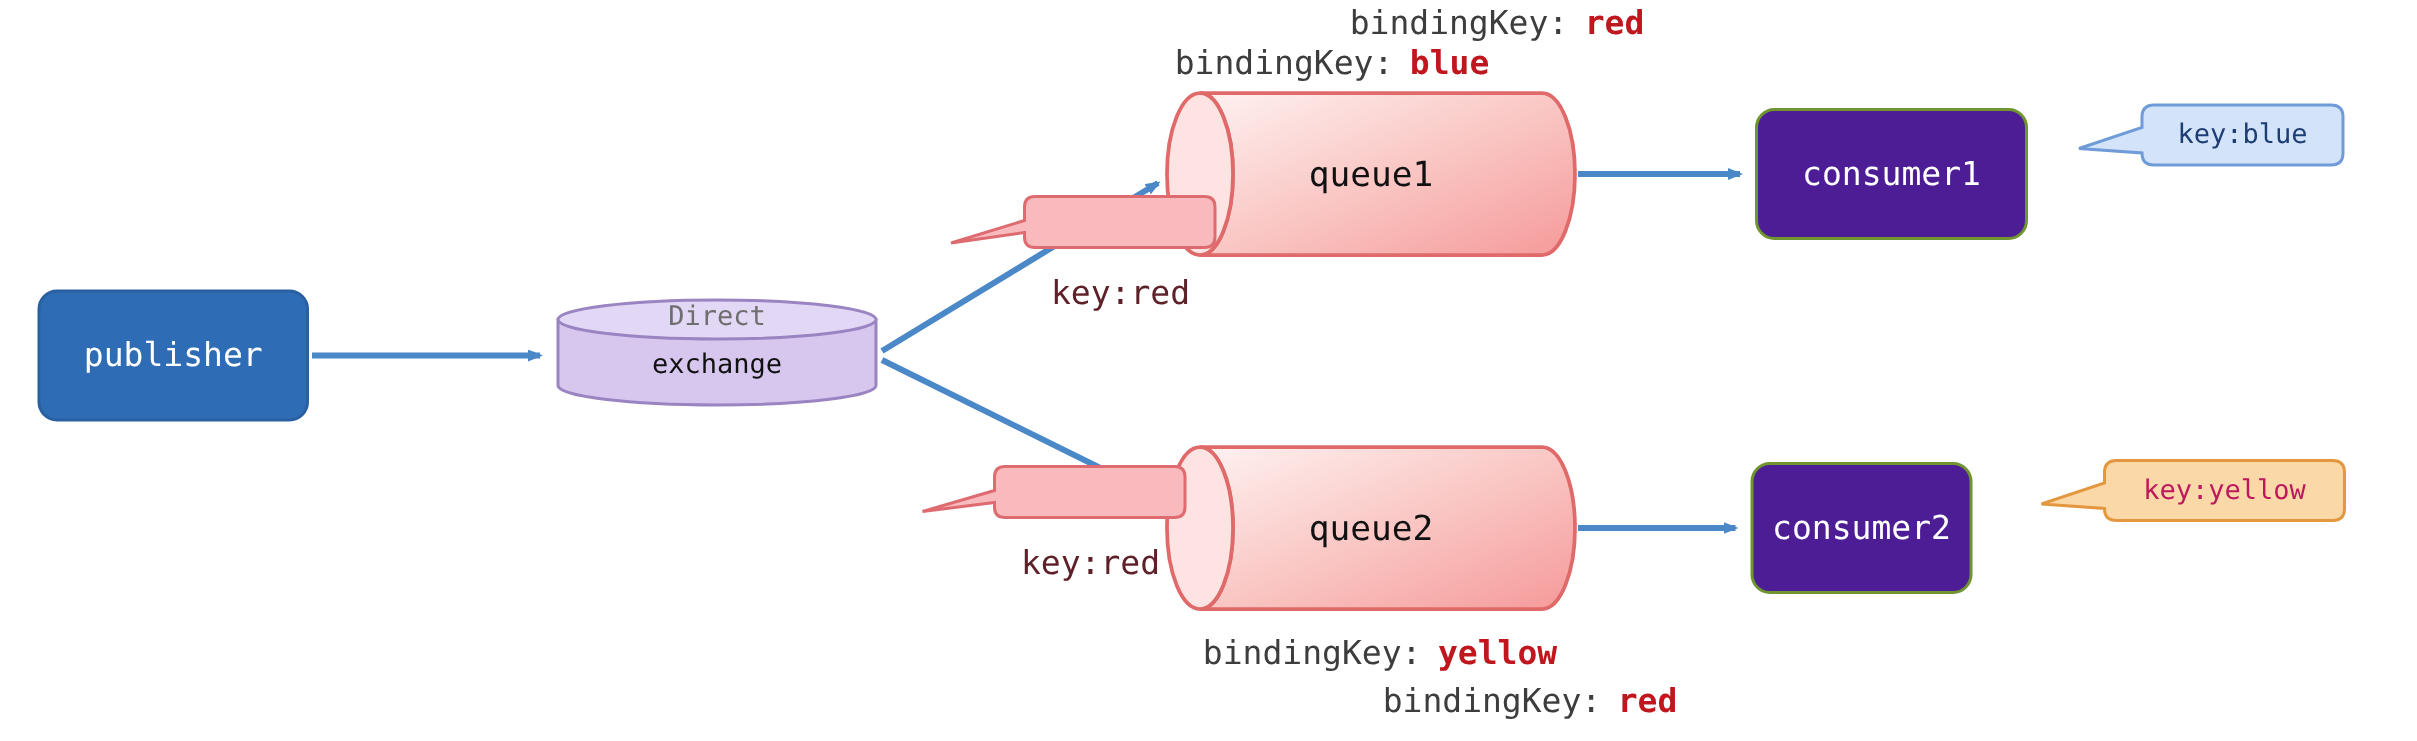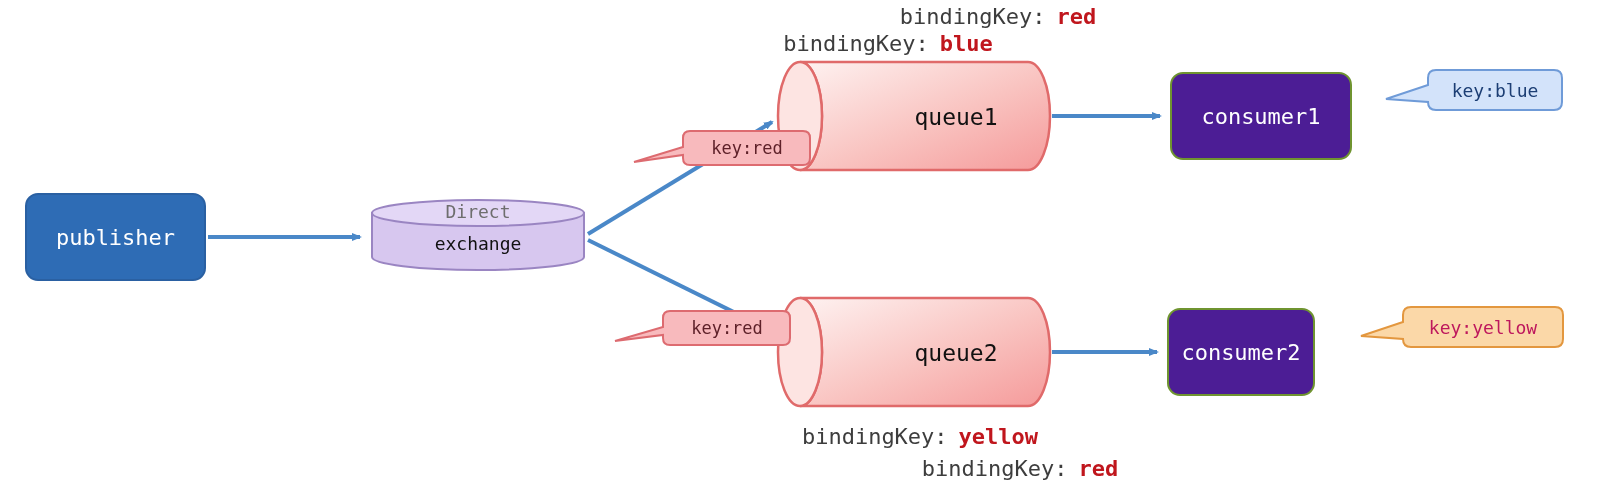--- a/index.html
+++ b/index.html
@@ -15,24 +15,24 @@
     position:absolute;display:flex;align-items:center;justify-content:center;
     color:#ffffff;font-size:22px;border-radius:13px;box-sizing:border-box;
   }
   .publisher{left:25px;top:193px;width:181px;height:88px;background:#2e6cb5;border:2px solid #2a60a2;}
   .consumer{background:#4c1d95;border:2px solid #6f9430;}
   #consumer1{left:1170px;top:72px;width:182px;height:88px;}
   #consumer2{left:1167px;top:308px;width:148px;height:88px;}
   .lbl{position:absolute;transform:translate(-50%,-50%);white-space:nowrap;}
   .exchange-kind{left:478px;top:211px;font-size:18px;color:#6e6e6e;}
   .exchange-name{left:478px;top:243px;font-size:18px;color:#111111;}
-  .queue-name{font-size:23px;color:#111111;margin-left:42px;}
+  .queue-name{font-size:23px;color:#111111;}
   #queue1-label{left:914px;top:117px;}
   #queue2-label{left:914px;top:353px;}
-  .tag-text{font-size:17px;color:#5e2129;}
+  .tag-text{font-size:22px;color:#5e2129;margin-top:48px;}
   #tag1-label{left:747px;top:148px;}
   #tag2-label{left:727px;top:328px;}
   .bubble-text{font-size:18px;}
   #bubble1-label{left:1495px;top:90px;color:#1c3e74;}
   #bubble2-label{left:1483px;top:327px;color:#be185d;}
   .binding{font-size:22px;color:#3d3d3d;}
   .binding .val{font-weight:bold;color:#c0161d;margin-left:0.5em;}
   #binding-q1-l1{left:998px;top:16px;}
   #binding-q1-l2{left:888px;top:43px;}
   #binding-q2-l1{left:920px;top:436px;}

